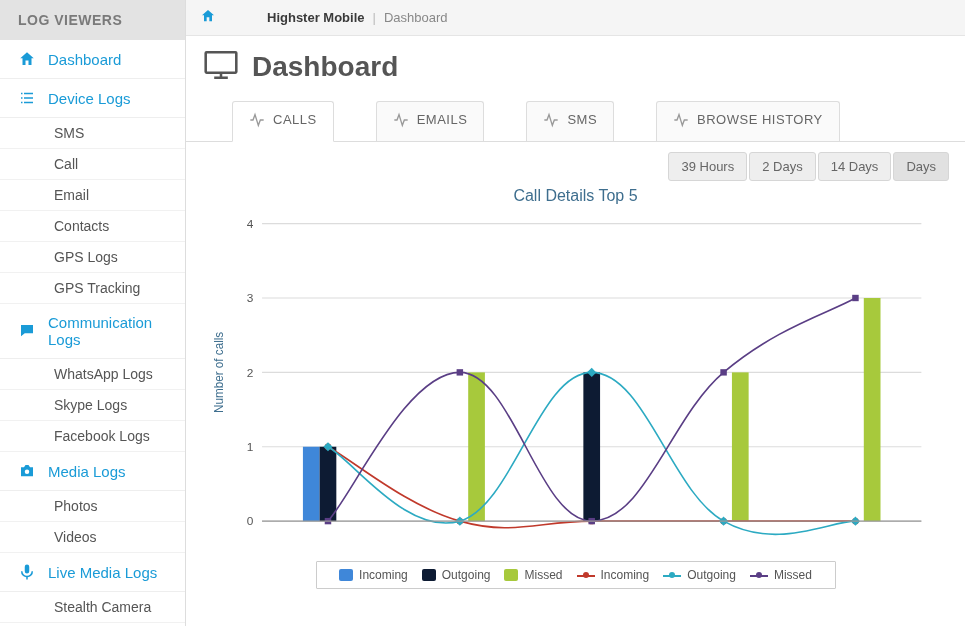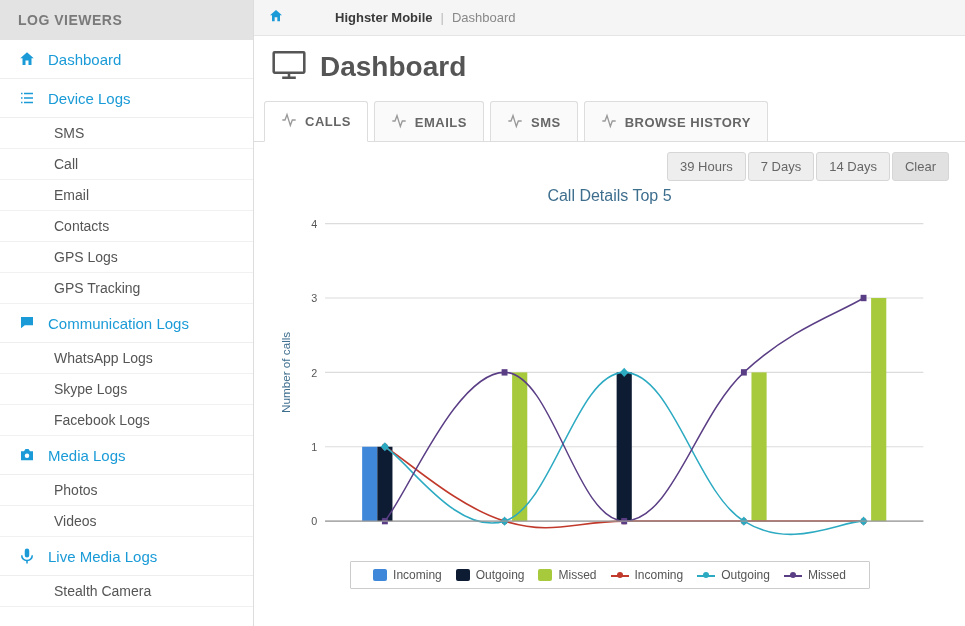--- a/index.html
+++ b/index.html
@@ -1,41 +1,41 @@
 <!DOCTYPE html>
 <html><head>
 <meta charset="utf-8">
 <style>
   * { box-sizing: border-box; margin: 0; padding: 0; }
   body { font-family: "Helvetica Neue", Arial, sans-serif; font-size: 14px; color: #444; background: #fff; }
   .app { display: flex; width: 965px; height: 626px; overflow: hidden; position: relative; }
 
   
-  .sidebar { width: 254px; background: #fff; border-right: 1px solid #ddd; display: flex; flex-direction: column; overflow-y: auto; }
+  .sidebar { width: 186px; background: #fff; border-right: 1px solid #ddd; display: flex; flex-direction: column; overflow-y: auto; }
   .sidebar-header { background: #e3e3e3; color: #7a7a7a; font-weight: 600; font-size: 14px; letter-spacing: .5px; padding: 12px 18px; }
   .nav { list-style: none; }
   .nav-group-title { display: flex; align-items: center; gap: 12px; padding: 10px 18px; color: #1a9bd7; font-size: 15px; border-bottom: 1px solid #eee; cursor: pointer; }
   .nav-group-title .icon { width: 18px; height: 18px; display: inline-flex; align-items: center; justify-content: center; color: #1a9bd7; }
   .nav-sub { list-style: none; }
   .nav-sub li { padding: 7px 18px 7px 54px; color: #555; border-bottom: 1px solid #f1f1f1; cursor: pointer; font-size: 14px; }
 
   
   .main { flex: 1; display: flex; flex-direction: column; background: #fff; }
   .breadcrumb { background: #f5f5f5; border-bottom: 1px solid #e5e5e5; padding: 8px 14px; display: flex; align-items: center; gap: 8px; font-size: 13px; color: #555; }
   .breadcrumb .home-icon { color: #1a9bd7; }
   .breadcrumb .sep { color: #bbb; }
   .breadcrumb .crumb-primary { font-weight: 700; color: #3a3a3a; padding-left: 43px; }
   .breadcrumb .crumb-secondary { color: #888; }
 
   .page-title-row { display: flex; align-items: center; gap: 14px; padding: 14px 18px 18px; }
   .page-title { font-size: 28px; font-weight: 600; color: #555; }
   .monitor-icon { width: 34px; height: 30px; }
 
   .tabs { display: flex; gap: 6px; padding: 0 10px; }
-  .tab { display: flex; align-items: center; gap: 8px; padding: 10px 16px; border: 1px solid #ddd; border-bottom: none; background: #fff; color: #666; font-weight: 700; font-size: 13px; letter-spacing: .5px; cursor: pointer; border-radius: 3px 3px 0 0; }
+  .tab { display: flex; align-items: flex-start; gap: 8px; padding: 10px 16px; border: 1px solid #ddd; border-bottom: none; background: #fff; color: #666; font-weight: 400; font-size: 13px; letter-spacing: .5px; cursor: pointer; border-radius: 3px 3px 0 0; margin-left: 36px; }
   .tab.active { border-bottom: 1px solid #fff; position: relative; z-index: 2; }
   .tab.inactive { background: #fafafa; }
   .tab .pulse-icon { color: #999; }
 
   .panel { border-top: 1px solid #ddd; margin-top: -1px; padding: 10px 16px 16px; position: relative; }
 
   .range-buttons { display: flex; justify-content: flex-end; gap: 2px; margin-bottom: 6px; }
   .range-btn { border: 1px solid #d6d6d6; background: #eeeeee; color: #666; padding: 6px 12px; font-size: 13px; cursor: pointer; border-radius: 3px; }
   .range-btn.active { background: #e1e1e1; }
 
@@ -185,23 +185,23 @@
           <span class="pulse-icon"><svg class="icon" viewBox="0 0 24 24" fill="none" stroke="currentColor" stroke-width="2">
               <polyline points="2 12 6 12 9 4 14 20 17 12 22 12"></polyline>
             </svg></span>
           <span>BROWSE HISTORY</span>
         </div>
       </div>
 
     <div class="panel">
       <div class="range-buttons" id="range">
           <button class="range-btn">39 Hours</button>
-          <button class="range-btn">7 Days</button>
+          <button class="range-btn">2 Days</button>
           <button class="range-btn">14 Days</button>
-          <button class="range-btn active">Clear</button>
+          <button class="range-btn active">Days</button>
         </div>
       <div class="chart-title">Call Details Top 5</div>
       <div class="chart-wrap">
         <svg class="chart" id="chart" viewBox="0 0 680 320" preserveAspectRatio="none">
             <g class="grid">
               <line x1="50" x2="660" y1="290" y2="290"></line>
               <line x1="50" x2="660" y1="220" y2="220"></line>
               <line x1="50" x2="660" y1="150" y2="150"></line>
               <line x1="50" x2="660" y1="80" y2="80"></line>
               <line x1="50" x2="660" y1="10" y2="10"></line>

